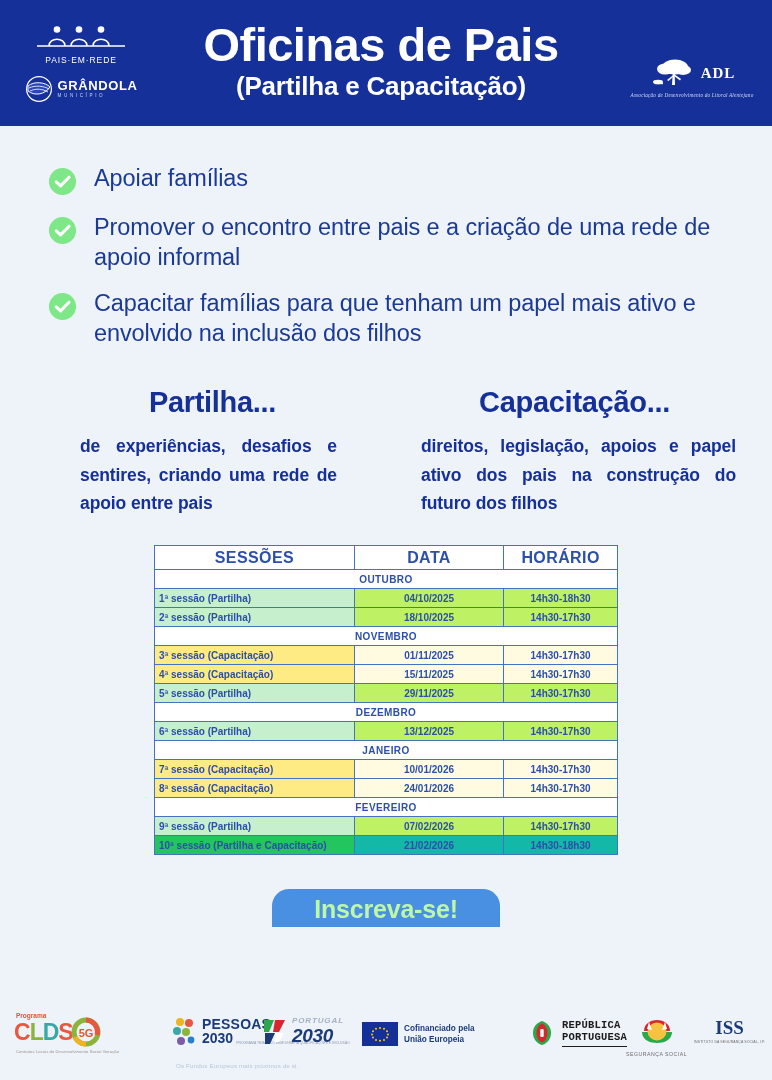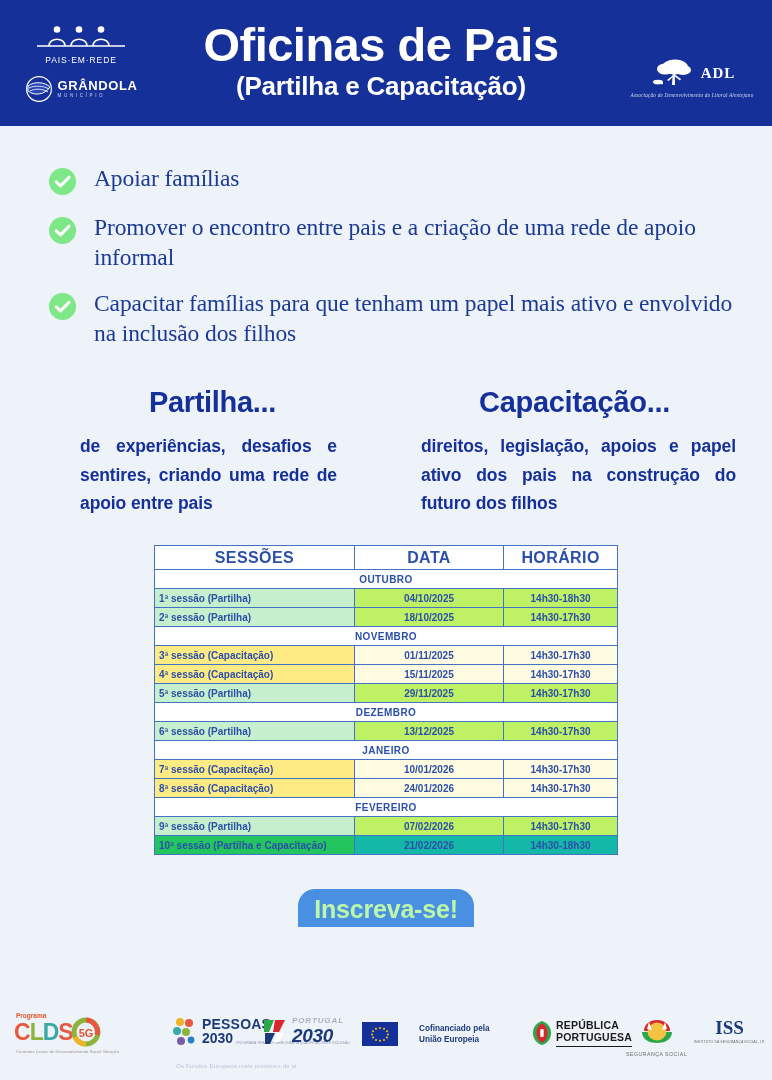--- a/index.html
+++ b/index.html
@@ -130,21 +130,20 @@
     flex: none;
     margin-top: 3px;
   }
   .bullet-text {
     color: #1b3a96;
     font-size: 23.5px;
     line-height: 1.26;
     margin-left: 17px;
     font-weight: 400;
     letter-spacing: -0.1px;
-    font-family: Liberation Serif, serif;
   }
 
   
   .columns {
     display: flex;
     margin: 38px 0 0 0;
     padding: 0 30px 0 36px;
   }
   .col { width: 50%; }
   .col-right { padding-left: 32px; }
@@ -218,21 +217,21 @@
     margin: 34px auto 0 auto;
     width: 300px;
     position: relative;
     height: 62px;
   }
   .cta-top {
     position: absolute;
     left: 50%;
     transform: translateX(-50%);
     top: 0;
-    width: 176px;
+    width: 228px;
     height: 38px;
     background: #4a90e2;
     border-radius: 17px 17px 0 0;
     display: flex;
     align-items: center;
     justify-content: center;
   }
   .cta-top-label {
     color: #bdf7a8;
     font-size: 25px;
@@ -312,26 +311,26 @@
   .pessoas-yearline { display: flex; align-items: flex-end; gap: 3px; }
 
   
   .f-portugal { position: absolute; left: 262px; top: 16px; display: flex; align-items: center; gap: 4px; }
   .pt-flag { width: 26px; height: 30px; }
   .pt-txt { line-height: 1; font-style: italic; }
   .pt-name { color: #a8b0c2; font-size: 8px; font-weight: 700; letter-spacing: 0.9px; }
   .pt-year { color: #1b3a7a; font-size: 19px; font-weight: 700; letter-spacing: -0.3px; margin-top: 1px; }
 
   
-  .f-eu { position: absolute; left: 362px; top: 22px; display: flex; align-items: center; gap: 21px; }
+  .f-eu { position: absolute; left: 362px; top: 22px; display: flex; align-items: center; gap: 6px; }
   .eu-flag { width: 36px; height: 24px; }
   .eu-txt { color: #1b3a7a; font-size: 8.2px; font-weight: 700; line-height: 1.35; }
 
   
-  .f-rep { position: absolute; left: 532px; top: 20px; display: flex; align-items: center; gap: 4px; }
+  .f-rep { position: absolute; left: 532px; top: 20px; display: flex; align-items: center; gap: 10px; font-family: Liberation Mono, monospace; }
   .rep-shield { width: 20px; height: 26px; }
   .rep-txt { line-height: 1.12; }
   .rep-l1, .rep-l2 { color: #1b1b1b; font-size: 10.5px; font-weight: 700; letter-spacing: 0.2px; }
   .rep-rule { height: 1.4px; background: #1b1b1b; margin-top: 2px; }
 
   
   .f-seg { position: absolute; left: 626px; top: 18px; text-align: center; }
   .seg-mark { width: 36px; height: 26px; margin: 0 auto; }
   .seg-txt { color: #6b6b6b; font-size: 5.2px; letter-spacing: 0.5px; margin-top: 3px; }
 

